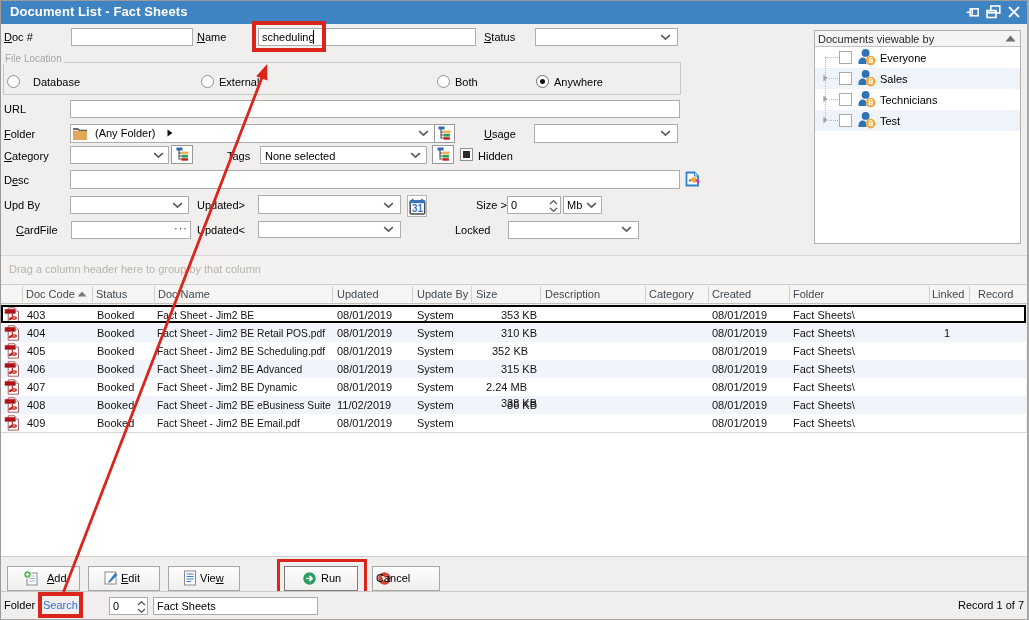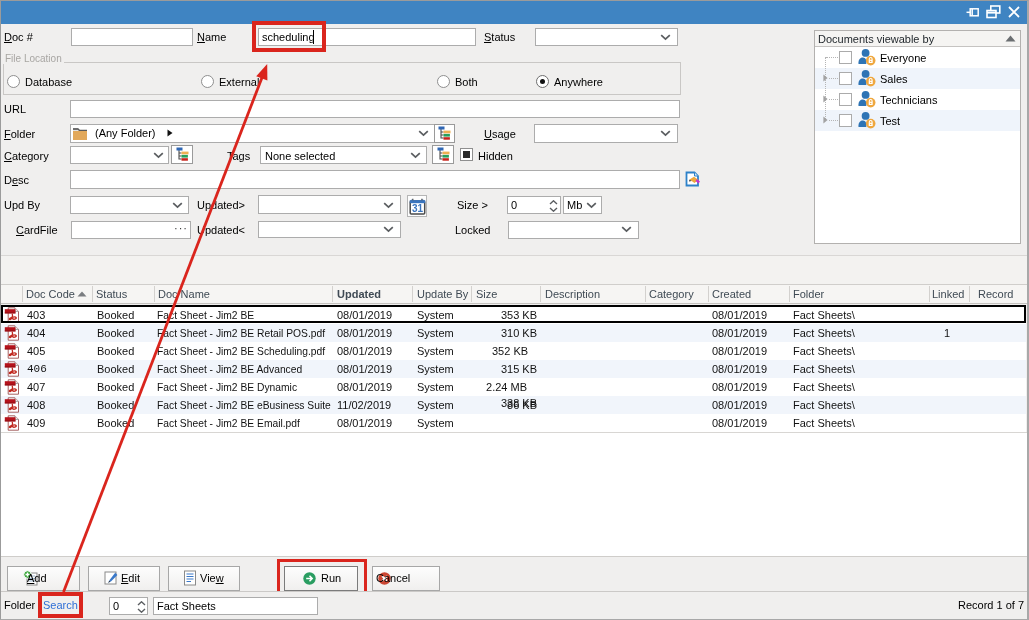--- a/index.html
+++ b/index.html
@@ -15,20 +15,21 @@
 .btn{position:absolute;height:25px;background:linear-gradient(#fdfdfd,#f0efee);border:1px solid #a7a7a7;box-sizing:border-box;font-size:11px;color:#1c1c1c;}
 .redbox{position:absolute;border:3px solid #da251d;box-sizing:border-box;}
 </style>
 </head>
 <body>
 <div id="win">
 
   <div class="abs" style="left:0;top:0;width:1029px;height:620px;border:1px solid #9b9b9b;border-right:2px solid #a8a8a8;border-bottom:2px solid #a8a8a8;box-sizing:border-box;"></div>
 
   <div class="abs" style="left:1px;top:1px;width:1026px;height:23px;background:#3f84c2;"></div>
+  <div class="abs" style="left:10px;top:4px;font-size:13px;font-weight:bold;color:#fff;letter-spacing:0.1px;">Document List - Fact Sheets</div>
 
   <svg class="abs" style="left:966px;top:7px;" width="14" height="12" viewBox="0 0 14 12">
       <g stroke="#fff" stroke-width="1.5" fill="none">
         <rect x="4.2" y="1.8" width="8" height="7"></rect>
         <path d="M0.5 5.3 H4.2"></path>
         <path d="M6.2 1.8 V8.8"></path>
       </g>
     </svg>
   <svg class="abs" style="left:986px;top:5px;" width="15" height="14" viewBox="0 0 15 14">
       <g stroke="#fff" stroke-width="1.6" fill="none">
@@ -53,21 +54,21 @@
   <div class="tb" style="left:535px;top:28px;width:143px;height:18px;"></div>
   <svg class="chev" style="left:660px;top:34px;" width="11" height="7" viewBox="0 0 11 7">
       <path d="M1.2 1.2 L5.5 5.2 L9.8 1.2" stroke="#5a5d60" stroke-width="1.7" fill="none"></path>
     </svg>
   <div class="redbox" style="left:252px;top:21px;width:74px;height:31px;border-width:4px;"></div>
 
   <div class="abs" style="left:3px;top:62px;width:678px;height:33px;border:1px solid #c9c7c5;box-sizing:border-box;"></div>
   <div class="abs" style="left:3px;top:53px;background:#f0efee;padding:0 2px;font-size:10px;color:#a8a6a3;">File Location</div>
 
   <div class="abs" style="left:7px;top:75px;width:13px;height:13px;border:1px solid #8f8f8f;border-radius:50%;background:#fff;box-sizing:border-box;"></div>
-  <div class="lbl" style="left:25px;top:76px;">Database</div>
+  <div class="lbl" style="left:33px;top:76px;">Database</div>
   <div class="abs" style="left:201px;top:75px;width:13px;height:13px;border:1px solid #8f8f8f;border-radius:50%;background:#fff;box-sizing:border-box;"></div>
   <div class="lbl" style="left:219px;top:76px;">External</div>
   <div class="abs" style="left:437px;top:75px;width:13px;height:13px;border:1px solid #8f8f8f;border-radius:50%;background:#fff;box-sizing:border-box;"></div>
   <div class="lbl" style="left:455px;top:76px;">Both</div>
   <div class="abs" style="left:536px;top:75px;width:13px;height:13px;border:1px solid #6e6e6e;border-radius:50%;background:#fff;box-sizing:border-box;"></div>
   <div class="abs" style="left:540px;top:79px;width:5px;height:5px;border-radius:50%;background:#111;"></div>
   <div class="lbl" style="left:554px;top:76px;">Anywhere</div>
 
   <div class="lbl" style="left:4px;top:103px;">URL</div>
   <div class="tb" style="left:70px;top:100px;width:610px;height:18px;"></div>
@@ -154,21 +155,21 @@
     </svg>
 
   <div class="abs" style="left:407px;top:195px;width:20px;height:22px;background:#fdfdfd;border:1px solid #b5b5b5;box-sizing:border-box;"></div>
   <svg class="abs" style="left:409px;top:197px;" width="17" height="18" viewBox="0 0 17 18">
       <rect x="1.2" y="4" width="14.5" height="13" rx="1" fill="#fff" stroke="#4a4a4a" stroke-width="1.5"></rect>
       <rect x="0.8" y="3.2" width="15.4" height="3" fill="#3a74bd"></rect>
       <path d="M3.2 5.2 L3.2 2.4 M6.8 5 L6.8 3.6 M13.5 5.2 L13.5 2.4 M10.2 5 L10.2 3.6" stroke="#3a74bd" stroke-width="1.6"></path>
       <path d="M3.8 1.8 V3.2 M12.9 1.8 V3.2" stroke="#555" stroke-width="1.3"></path>
       <text x="8.6" y="14.8" font-family="Liberation Sans" font-size="10" font-weight="bold" fill="#3a74bd" text-anchor="middle">31</text>
     </svg>
-  <div class="lbl" style="left:457px;top:199px;">Size &gt;</div>
+  <div class="lbl" style="left:476px;top:199px;">Size &gt;</div>
   <div class="tb" style="left:507px;top:196px;width:54px;height:18px;"></div>
   <div class="lbl" style="left:511px;top:199px;">0</div>
   <svg class="abs" style="left:549px;top:200px;" width="9" height="12" viewBox="0 0 9 12">
       <path d="M1 4 L4.5 0.8 L8 4" stroke="#5a5d60" stroke-width="1.4" fill="none"></path>
       <path d="M1 8 L4.5 11.2 L8 8" stroke="#5a5d60" stroke-width="1.4" fill="none"></path>
     </svg>
   <div class="tb" style="left:563px;top:196px;width:39px;height:18px;"></div>
   <div class="lbl" style="left:567px;top:199px;">Mb</div>
   <svg class="chev" style="left:586px;top:202px;" width="11" height="7" viewBox="0 0 11 7">
       <path d="M1.2 1.2 L5.5 5.2 L9.8 1.2" stroke="#5a5d60" stroke-width="1.7" fill="none"></path>
@@ -250,20 +251,21 @@
       <circle cx="8.6" cy="3.9" r="3.9" fill="#2e74b5"></circle>
       <path d="M1.5 15 C1 10.5 3.5 8.2 6 8.5 C8.5 8.8 9.8 10.5 9.3 15 Z" fill="#2e74b5"></path>
       <circle cx="13.7" cy="11.6" r="4.8" fill="#efa73e"></circle>
       <path d="M12.3 10.9 V9.9 C12.3 8 15.1 8 15.1 9.9 V10.9" stroke="#fff" stroke-width="1.1" fill="none"></path>
       <rect x="11.7" y="10.8" width="4" height="3.3" rx="0.6" fill="#fff"></rect>
       <circle cx="13.7" cy="12.4" r="0.7" fill="#efa73e"></circle>
     </svg>
   <div class="lbl" style="left:880px;top:115px;">Test</div>
 
   <div class="abs" style="left:1px;top:255px;width:1026px;height:29px;background:#f3f2f0;border-top:1px solid #d9d7d5;"></div>
+  <div class="abs" style="left:9px;top:263px;font-size:11px;color:#b8b3ac;">Drag a column header here to group by that column</div>
 
   <div class="abs" style="left:1px;top:284px;width:1026px;height:20px;background:#f6f5f3;border-top:1px solid #d0cecb;border-bottom:1px solid #c4c2bf;box-sizing:border-box;"></div>
   <div id="seps">
       <div class="abs" style="left:22px;top:286px;width:1px;height:16px;background:#d3d1ce;"></div>
       <div class="abs" style="left:92px;top:286px;width:1px;height:16px;background:#d3d1ce;"></div>
       <div class="abs" style="left:154px;top:286px;width:1px;height:16px;background:#d3d1ce;"></div>
       <div class="abs" style="left:332px;top:286px;width:1px;height:16px;background:#d3d1ce;"></div>
       <div class="abs" style="left:412px;top:286px;width:1px;height:16px;background:#d3d1ce;"></div>
       <div class="abs" style="left:471px;top:286px;width:1px;height:16px;background:#d3d1ce;"></div>
       <div class="abs" style="left:540px;top:286px;width:1px;height:16px;background:#d3d1ce;"></div>
@@ -272,21 +274,21 @@
       <div class="abs" style="left:789px;top:286px;width:1px;height:16px;background:#d3d1ce;"></div>
       <div class="abs" style="left:929px;top:286px;width:1px;height:16px;background:#d3d1ce;"></div>
       <div class="abs" style="left:969px;top:286px;width:1px;height:16px;background:#d3d1ce;"></div>
     </div>
   <div class="hdrtxt" style="left:26px;top:288px;">Doc Code</div>
   <svg class="abs" style="left:77px;top:291px;" width="10" height="6" viewBox="0 0 10 6">
       <path d="M5 0.5 L9.5 5.5 H0.5 Z" fill="#7a7d80"></path>
     </svg>
   <div class="hdrtxt" style="left:96px;top:288px;">Status</div>
   <div class="hdrtxt" style="left:158px;top:288px;">Doc Name</div>
-  <div class="hdrtxt" style="left:337px;top:288px;font-weight:bold;">Updated</div>
+  <div class="hdrtxt" style="left:337px;top:288px;">Updated</div>
   <div class="hdrtxt" style="left:417px;top:288px;">Update By</div>
   <div class="hdrtxt" style="left:476px;top:288px;">Size</div>
   <div class="hdrtxt" style="left:545px;top:288px;">Description</div>
   <div class="hdrtxt" style="left:649px;top:288px;">Category</div>
   <div class="hdrtxt" style="left:712px;top:288px;">Created</div>
   <div class="hdrtxt" style="left:793px;top:288px;">Folder</div>
   <div class="hdrtxt" style="left:932px;top:288px;">Linked</div>
   <div class="hdrtxt" style="left:978px;top:288px;">Record</div>
 
   <div id="rows">
@@ -340,21 +342,21 @@
       <div class="cell" style="left:712px;top:345px;">08/01/2019</div>
       <div class="cell" style="left:793px;top:345px;">Fact Sheets\</div>
       <div class="abs" style="left:1px;top:360px;width:1025px;height:18px;background:#f1f5fb;"></div>
       <svg class="abs" style="left:4px;top:361px;" width="16" height="16" viewBox="0 0 16 16">
         <path d="M4.2 0.8 H10.8 L14.5 4.4 V15.2 H4.2 Z" fill="#fff" stroke="#9c5050" stroke-width="0.9"></path>
         <path d="M10.8 0.8 V4.4 H14.5" fill="#f2f2f2" stroke="#8a8a8a" stroke-width="0.8"></path>
         <rect x="0.8" y="2.2" width="10.7" height="4.2" fill="#b5121b"></rect>
         <rect x="0.8" y="5.4" width="10.7" height="1" fill="#8f0e15"></rect>
         <path d="M8.2 6.8 C9.6 9.8 6.4 13.6 5.4 12.4 C4.5 11.3 11 8.6 12.2 10.6 C13 12 8.8 13.2 8.2 11" stroke="#c0271e" stroke-width="1.3" fill="none"></path>
       </svg>
-      <div class="cell" style="left:27px;top:363px;font-family:Liberation Mono, monospace;">406</div>
+      <div class="cell" style="left:27px;top:363px;">406</div>
       <div class="cell" style="left:97px;top:363px;">Booked</div>
       <div class="cell" style="left:157px;top:363px;transform:scaleX(0.935);transform-origin:0 50%;">Fact Sheet - Jim2 BE Advanced</div>
       <div class="cell" style="left:337px;top:363px;">08/01/2019</div>
       <div class="cell" style="left:417px;top:363px;">System</div>
       <div class="cell" style="left:476px;top:363px;width:61px;text-align:right;">315 KB</div>
       <div class="cell" style="left:712px;top:363px;">08/01/2019</div>
       <div class="cell" style="left:793px;top:363px;">Fact Sheets\</div>
       <div class="abs" style="left:1px;top:378px;width:1025px;height:18px;background:#ffffff;"></div>
       <svg class="abs" style="left:4px;top:379px;" width="16" height="16" viewBox="0 0 16 16">
         <path d="M4.2 0.8 H10.8 L14.5 4.4 V15.2 H4.2 Z" fill="#fff" stroke="#9c5050" stroke-width="0.9"></path>
@@ -408,21 +410,21 @@
 
   <div class="abs" style="left:1px;top:432px;width:1026px;height:125px;background:#fff;border-top:1px solid #d8d6d3;border-bottom:1px solid #cfcdca;box-sizing:border-box;"></div>
 
   <div class="btn" style="left:7px;top:566px;width:73px;"></div>
   <svg class="abs" style="left:23px;top:570px;" width="16" height="16" viewBox="0 0 16 16">
       <rect x="4" y="3" width="10" height="12" fill="#fff" stroke="#8a8a8a"></rect>
       <path d="M6 6 H12 M6 8.5 H12 M6 11 H12" stroke="#9cb6d0" stroke-width="1"></path>
       <circle cx="4.5" cy="4.5" r="3.8" fill="#3fa93f" stroke="#fff"></circle>
       <path d="M4.5 2.5 V6.5 M2.5 4.5 H6.5" stroke="#fff" stroke-width="1.3"></path>
     </svg>
-  <div class="lbl" style="left:27px;top:572px;"><u>A</u>dd</div>
+  <div class="lbl" style="left:47px;top:572px;"><u>A</u>dd</div>
   <div class="btn" style="left:88px;top:566px;width:72px;"></div>
   <svg class="abs" style="left:103px;top:570px;" width="16" height="16" viewBox="0 0 16 16">
       <rect x="2" y="2" width="11" height="12" fill="#fff" stroke="#8a8a8a"></rect>
       <path d="M12.2 2.8 L14.4 5 L8.2 11.2 L5.2 12.8 L6.8 9.8 Z" fill="#3a78c9"></path>
       <path d="M5.2 12.8 L6.3 10.7 L7.3 11.7 Z" fill="#333"></path>
     </svg>
   <div class="lbl" style="left:121px;top:572px;"><u>E</u>dit</div>
   <div class="btn" style="left:168px;top:566px;width:72px;"></div>
   <svg class="abs" style="left:183px;top:570px;" width="14" height="16" viewBox="0 0 14 16">
       <rect x="1.5" y="1" width="11" height="14" fill="#fff" stroke="#8a8a8a"></rect>

